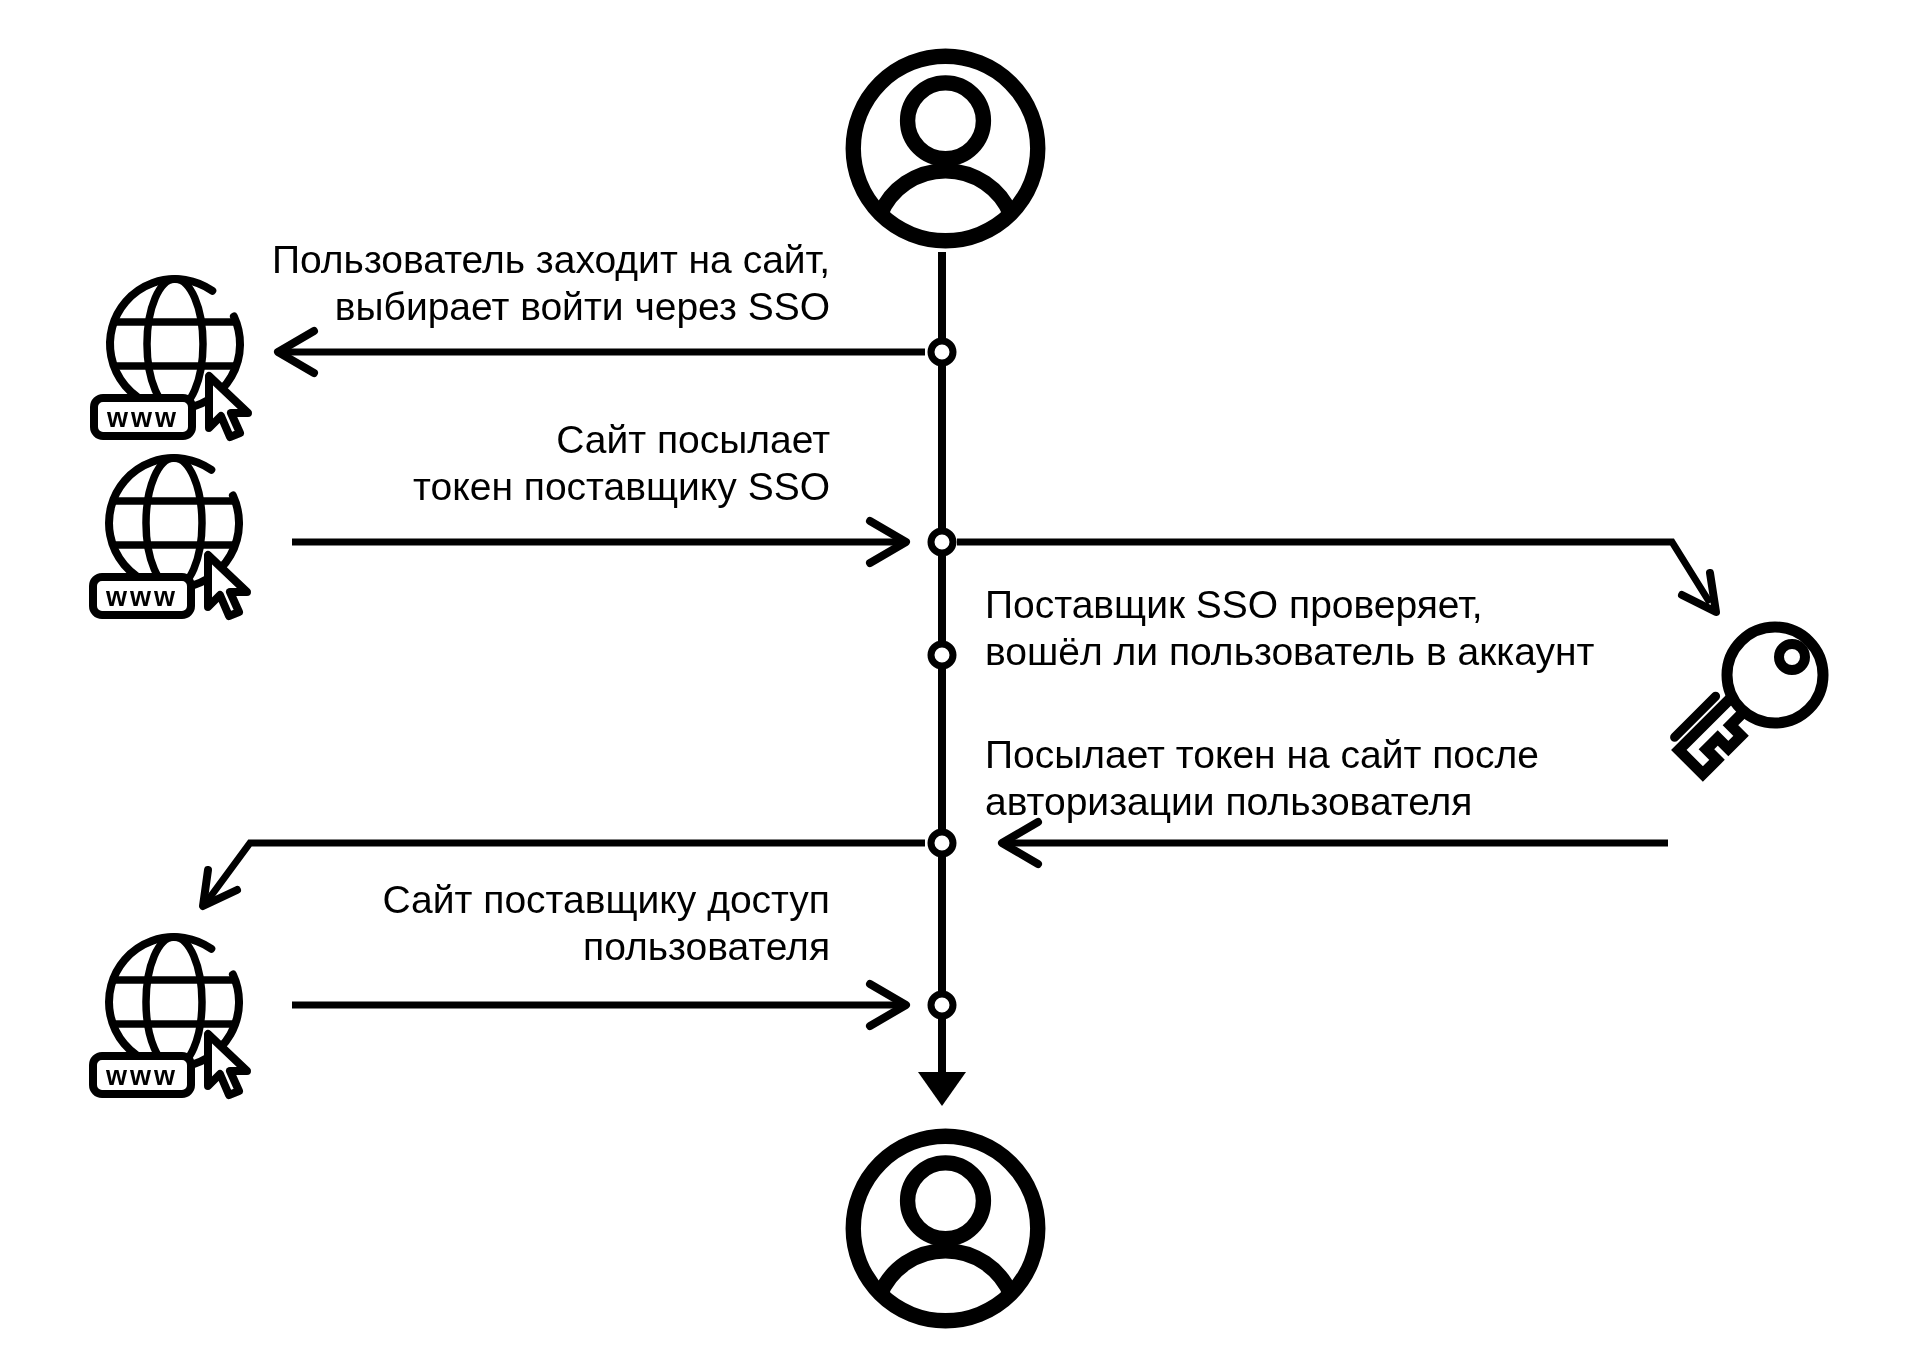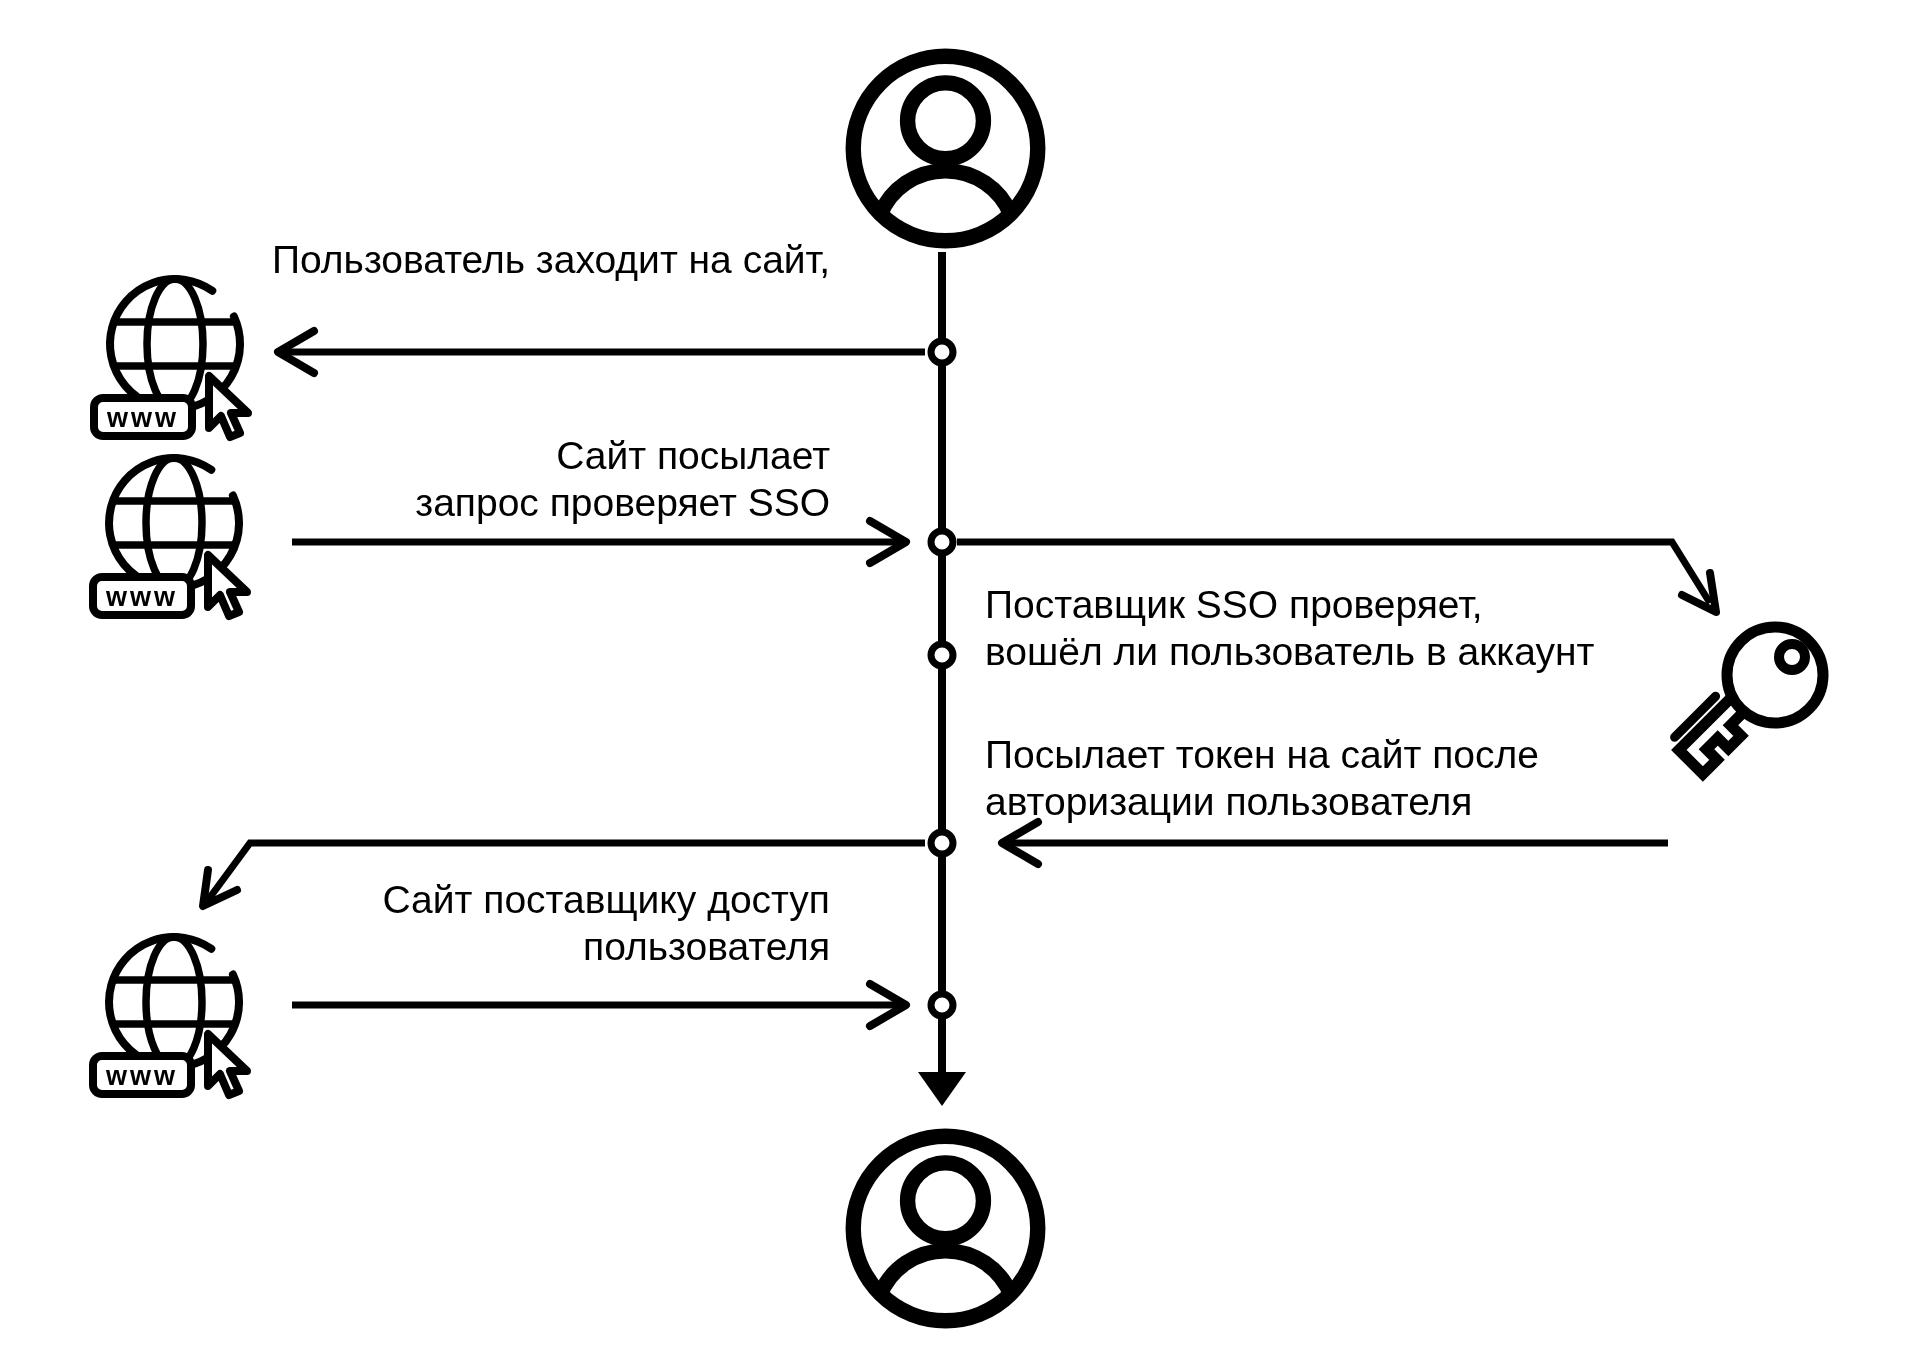--- a/index.html
+++ b/index.html
@@ -115,25 +115,26 @@
     <use href="#user-icon" x="843" y="46" width="205" height="205"></use>
     <use href="#user-icon" x="843" y="1126" width="205" height="205"></use>
     <use href="#website-icon" x="90" y="272" width="170" height="170"></use>
     <use href="#website-icon" x="89" y="451" width="170" height="170"></use>
     <use href="#website-icon" x="89" y="930" width="170" height="170"></use>
     <use href="#key-icon" x="1640" y="600" width="200" height="200"></use>
   </svg>
 
   <div class="label align-right" style="right:1022px; top:236px;">
     <div>Пользователь заходит на сайт,</div>
+    <div>выбирает войти через SSO</div>
   </div>
 
-  <div class="label align-right" style="right:1022px; top:432px;">
+  <div class="label align-right" style="right:1022px; top:416px;">
     <div>Сайт посылает</div>
-    <div>запрос проверяет SSO</div>
+    <div>токен поставщику SSO</div>
   </div>
 
   <div class="label align-left" style="left:985px; top:731px;">
     <div>Посылает токен на сайт после</div>
     <div>авторизации пользователя</div>
   </div>
 
   <div class="label align-left" style="left:985px; top:581px;">
     <div>Поставщик SSO проверяет,</div>
     <div>вошёл ли пользователь в аккаунт</div>

